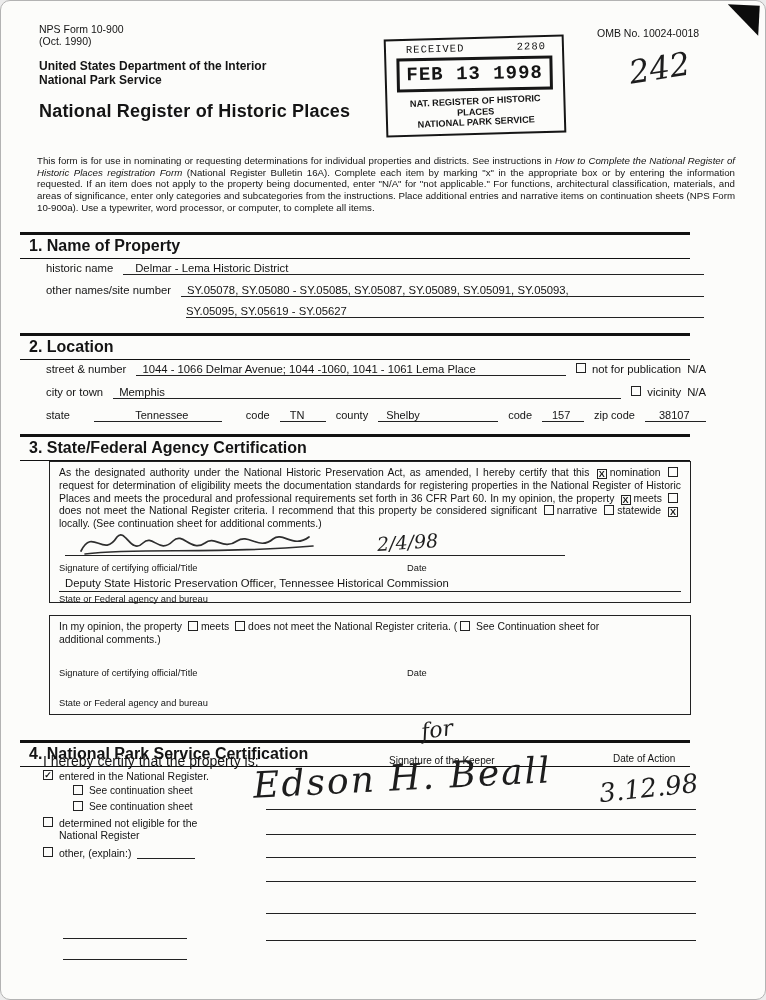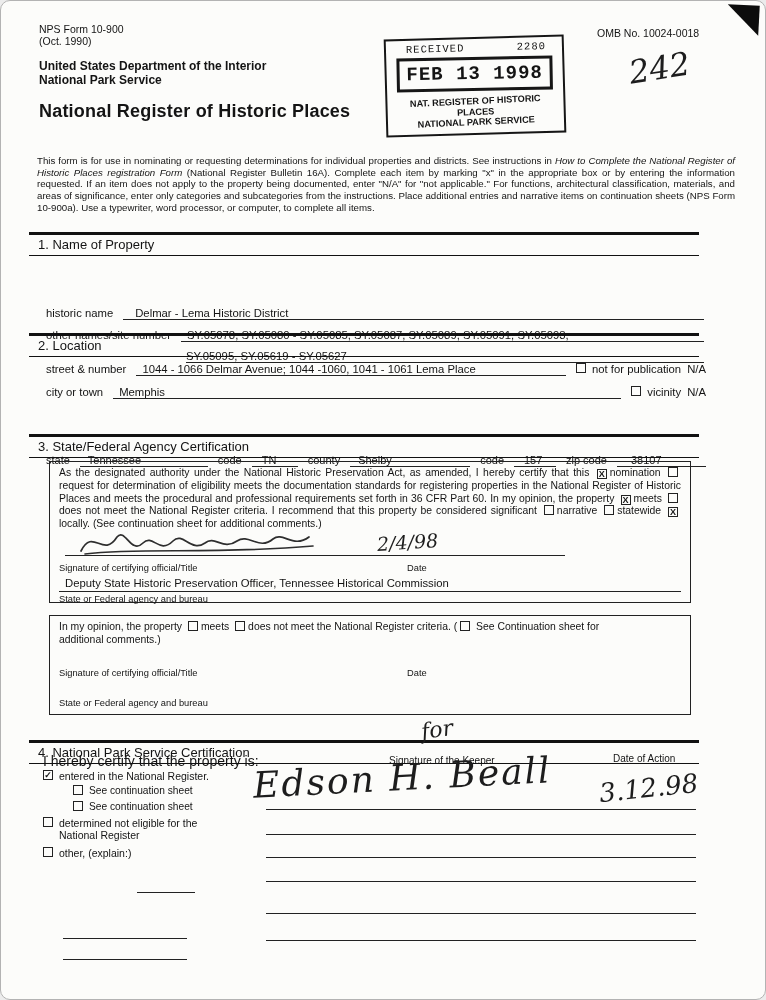--- a/index.html
+++ b/index.html
@@ -18,24 +18,24 @@
   .stamp-row1 { display:flex; justify-content:space-between; padding:0 12px 3px 16px;
           font-family:"Liberation Mono", monospace; font-size:10.5px; letter-spacing:1px; }
   .stamp-date { border:3px solid #161616; margin:0 6px; text-align:center;
           font-family:"Liberation Mono", monospace; font-weight:bold; font-size:19px;
           letter-spacing:1px; padding:3px 0; transform:rotate(.5deg); }
   .stamp-org { margin-top:5px; text-align:center; font-weight:bold; font-size:9.2px;
           line-height:10.5px; transform:rotate(-1deg); }
   .hand { font-family:"DejaVu Serif", serif; font-style:italic; color:#1d1d1d; }
   .intro { position:absolute; left:36px; top:154px; width:698px; font-size:9.7px;
           line-height:11.7px; text-align:justify; }
-  .sec-bar { position:absolute; left:28px; width:670px; border-top:3.5px solid #111;
-          border-bottom:1.8px solid #111; font-weight:normal; font-size:13px; padding:2px 0 3px 9px; }
+  .sec-bar { position:absolute; left:19px; width:670px; border-top:3.5px solid #111;
+          border-bottom:1.8px solid #111; font-weight:bold; font-size:16px; padding:2px 0 3px 9px; }
   .frow { position:absolute; display:flex; align-items:baseline; font-size:11.3px; white-space:nowrap; }
-  .uline { border-bottom:1.3px solid #222;margin-top:45px; }
+  .uline { border-bottom:1.3px solid #222; }
   .grow { flex:1; }
   .cb { display:inline-block; width:10px; height:10px; border:1.5px solid #222; font-size:9px;
           line-height:9px; text-align:center; font-weight:bold; vertical-align:-1px; flex:none; }
   .boxed { position:absolute; border:1.6px solid #222; background:transparent; }
   .cert-p { font-size:10.4px; line-height:12.8px; text-align:justify; }
   .cert-p .cb { margin:0 3px; }
   .lbl { font-size:9.3px; }
   .line { position:absolute; border-bottom:1.4px solid #222; }
   .s4col { position:absolute; left:42px; top:754px; width:228px; font-size:10.5px; line-height:12px; }
   .s4item { display:flex; gap:6px; margin-top:3px; }
@@ -101,21 +101,21 @@
   <div class="frow" style="left:45px; top:385px; width:660px;">
     <span>city or town</span>
     <span class="uline grow" style="margin:0 10px; padding-left:6px;">Memphis</span>
     <span class="cb"></span>
     <span style="margin-left:6px;">vicinity</span>
     <span style="margin-left:6px;">N/A</span>
   </div>
 
   <div class="frow" style="left:45px; top:408px; width:660px; font-size:11px;">
     <span>state</span>
-    <span class="uline" style="width:128px; margin:0 10px; padding-left:8px;">Tennessee</span>
+    <span class="uline" style="width:128px; margin:0 24px; padding-left:8px;text-align:center;">Tennessee</span>
     <span>code</span>
     <span class="uline" style="width:46px; margin:0 10px; padding-left:10px;">TN</span>
     <span>county</span>
     <span class="uline" style="width:120px; margin:0 10px; padding-left:8px;">Shelby</span>
     <span>code</span>
     <span class="uline" style="width:42px; margin:0 10px; padding-left:10px;">157</span>
     <span>zip code</span>
     <span class="uline grow" style="margin-left:10px; padding-left:14px;">38107</span>
   </div>
 

